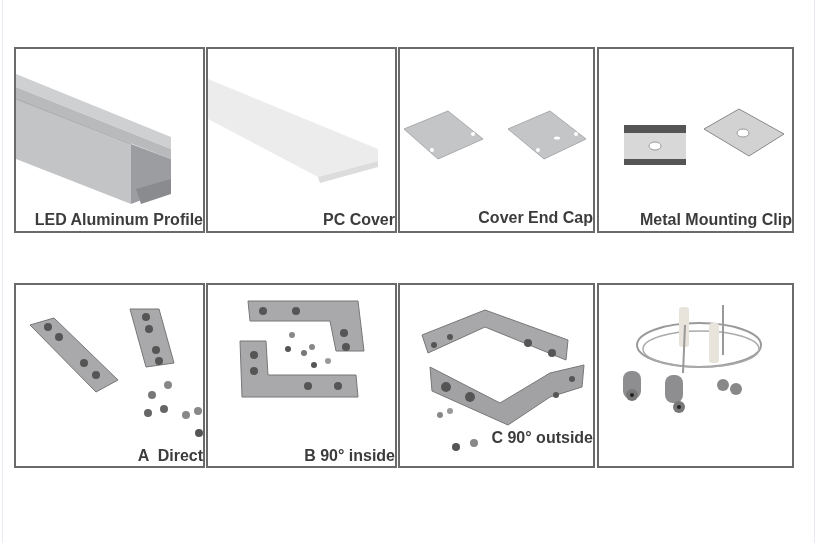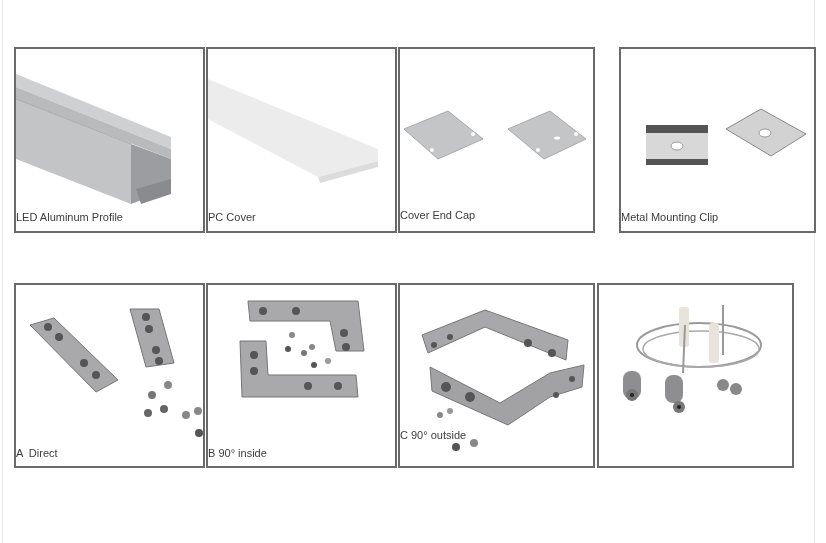--- a/index.html
+++ b/index.html
@@ -1,21 +1,21 @@
 <!DOCTYPE html>
 <html><head>
 <meta charset="utf-8">
 <style>
   html, body { margin:0; padding:0; }
   body { width:826px; height:543px; background:#ffffff; position:relative; overflow:hidden; font-family:"Liberation Sans", sans-serif; }
   .edge-left { position:absolute; left:2px; top:0; width:1px; height:543px; background:#e6ecf2; }
   .edge-right { position:absolute; left:814px; top:0; width:1px; height:543px; background:#e6ecf2; }
   .cell { position:absolute; box-sizing:border-box; border:2px solid #6a6a6a; background:#fff; overflow:hidden; }
   .cell svg { position:absolute; left:0; top:0; }
-  .label { position:absolute; left:0; right:0; text-align:left; font-size:11px; color:#3c3c3c; white-space:pre; }
+  .label { position:absolute; left:0; right:0; text-align:right; font-size:16px; color:#3c3c3c; white-space:pre;font-weight:bold; }
 </style>
 </head>
 <body>
 
 <div class="edge-left"></div>
 <div class="edge-right"></div>
 
 <div class="cell" style="left:14px;top:47px;width:191px;height:186px;">
   <svg width="187" height="182" viewBox="0 0 187 182">
     <polygon points="0,25 155,88 155,100 0,38" fill="#cfd0d2"></polygon>
@@ -42,21 +42,21 @@
     <polygon points="108,80 150,62 186,90 144,110" fill="#c4c5c7" stroke="#a9aaac"></polygon>
     <circle cx="73" cy="85" r="2" fill="#fff"></circle>
     <circle cx="32" cy="101" r="2" fill="#fff"></circle>
     <circle cx="176" cy="85" r="2" fill="#fff"></circle>
     <circle cx="138" cy="101" r="2" fill="#fff"></circle>
     <ellipse cx="157" cy="89" rx="3" ry="1.5" fill="#fff"></ellipse>
   </svg>
   <div class="label" style="top:160px;">Cover End Cap</div>
 </div>
 
-<div class="cell" style="left:597px;top:47px;width:197px;height:186px;margin-left:22px;">
+<div class="cell" style="left:597px;top:47px;width:197px;height:186px;">
   <svg width="193" height="182" viewBox="0 0 193 182">
     <rect x="25" y="78" width="62" height="38" fill="#d8d8d8"></rect>
     <rect x="25" y="76" width="62" height="8" fill="#555"></rect>
     <rect x="25" y="110" width="62" height="6" fill="#555"></rect>
     <ellipse cx="56" cy="97" rx="6" ry="4" fill="#fff" stroke="#999"></ellipse>
     <polygon points="105,80 140,60 185,85 150,107" fill="#d2d2d2" stroke="#888"></polygon>
     <ellipse cx="144" cy="84" rx="6" ry="4" fill="#fff" stroke="#999"></ellipse>
   </svg>
   <div class="label" style="top:162px;">Metal Mounting Clip</div>
 </div>

